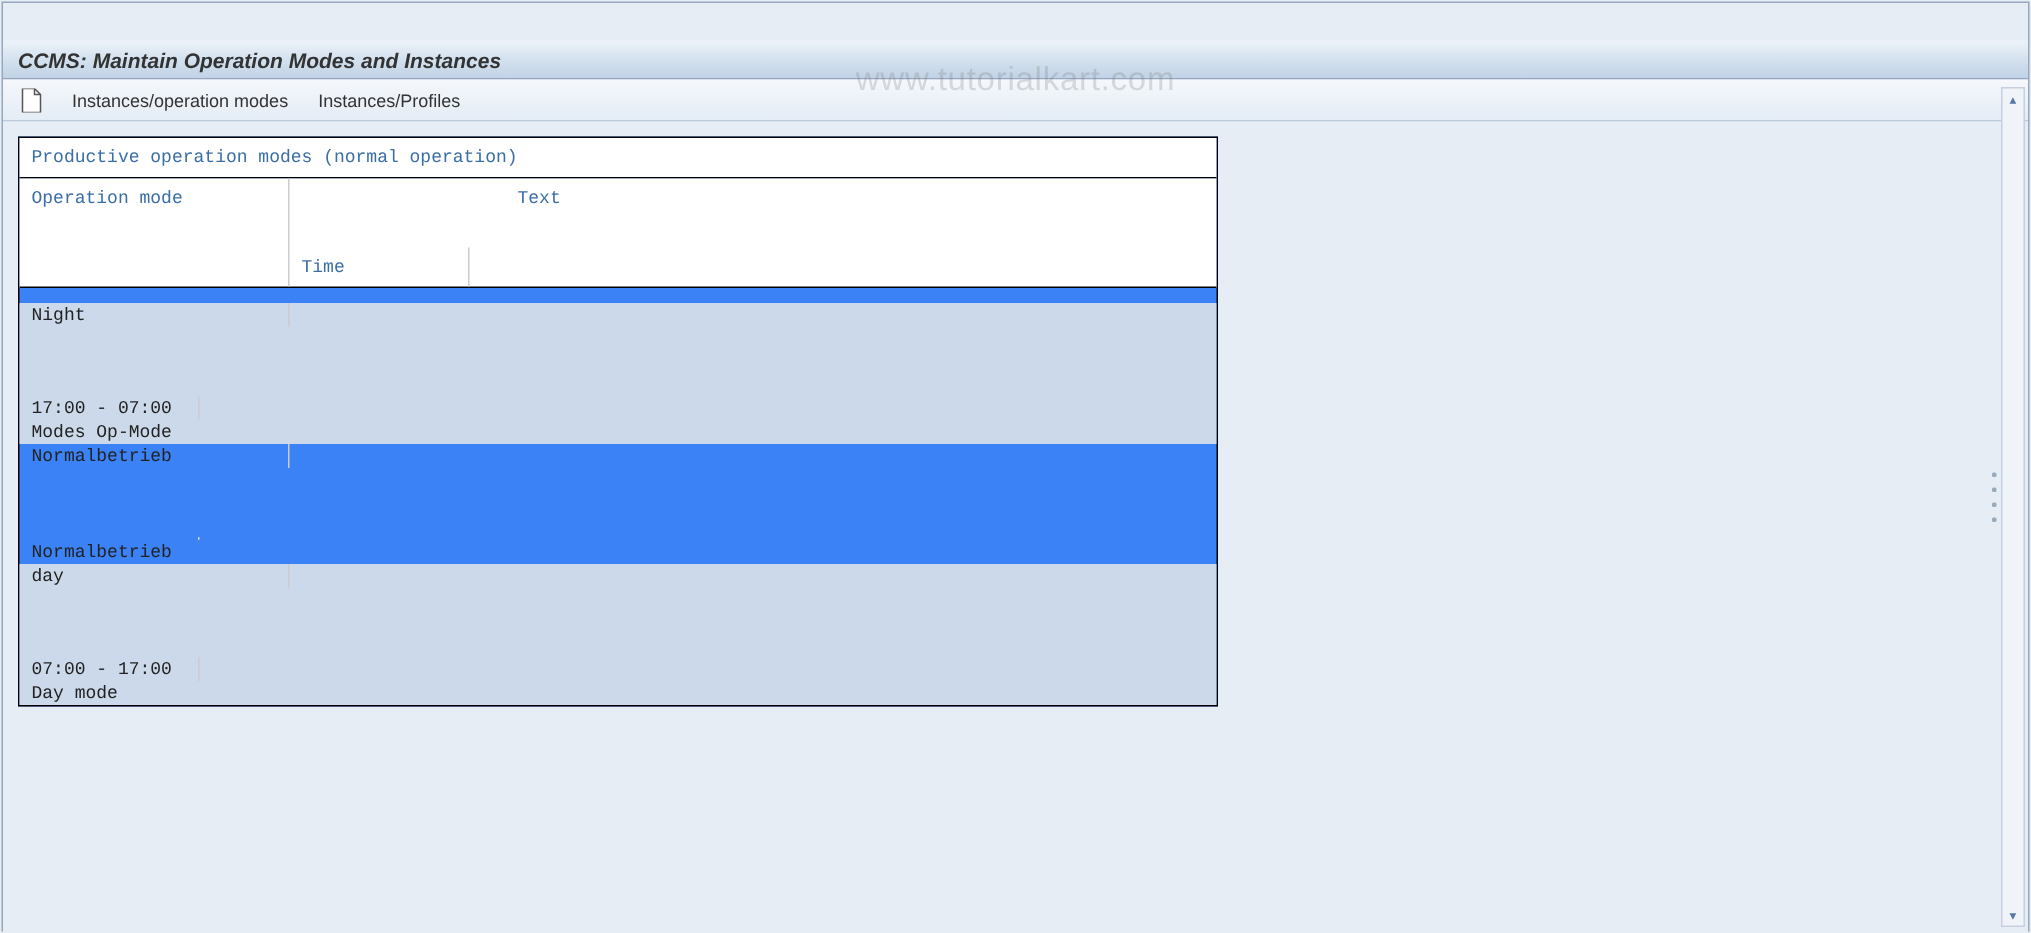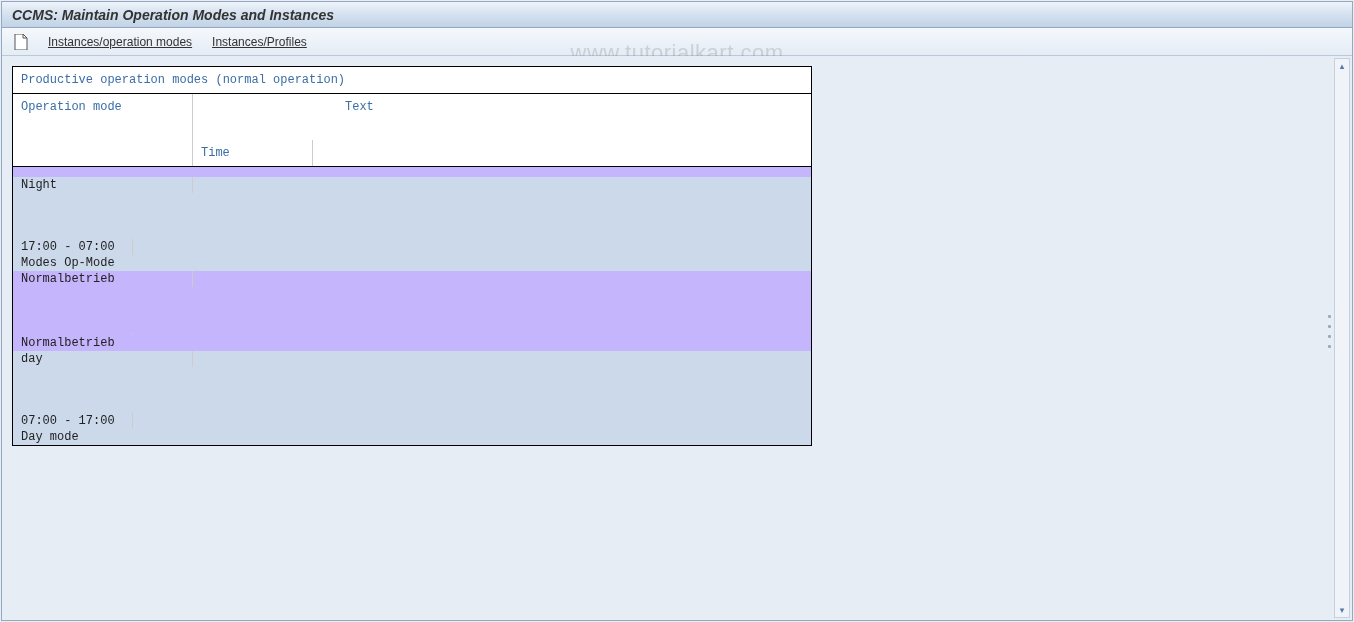--- a/index.html
+++ b/index.html
@@ -24,20 +24,21 @@
       background: #e6edf5;
       position: relative;
     }
     .title-bar {
       background: linear-gradient(to bottom, #eef3f9 0%, #d4e1ef 50%, #c1d3e6 100%);
       border-bottom: 1px solid #96a8c0;
       padding: 5px 10px;
       height: 26px;
       display: flex;
       align-items: flex-start;
+      margin-top: 25px;
     }
     .title-bar-text {
       font-weight: bold;
       font-style: italic;
       font-size: 14px;
       color: #333;
     }
     .toolbar {
       background: linear-gradient(to bottom, #f5f8fc 0%, #e4ecf5 100%);
       border-bottom: 1px solid #bcc9da;
@@ -54,32 +55,31 @@
       align-items: center;
       justify-content: center;
       cursor: pointer;
       margin-right: 6px;
     }
     .toolbar-link {
       color: #333;
       padding: 2px 8px;
       cursor: pointer;
       font-size: 12px;
-      text-decoration: underline;
     }
     .content-area {
       padding: 10px;
       background: #e6edf5;
       height: calc(100% - 54px);
       position: relative;
     }
     .table-container {
       border: 1px solid #000;
       width: 800px;
-      background: #c4b5fd;
+      background: #3b82f6;
     }
     .table-title-row {
       background: #fff;
       padding: 6px 8px;
       color: #3a6ea5;
       font-family: "Courier New", monospace;
       font-size: 12px;
       border-bottom: 1px solid #000;
     }
     .table-header-row {

